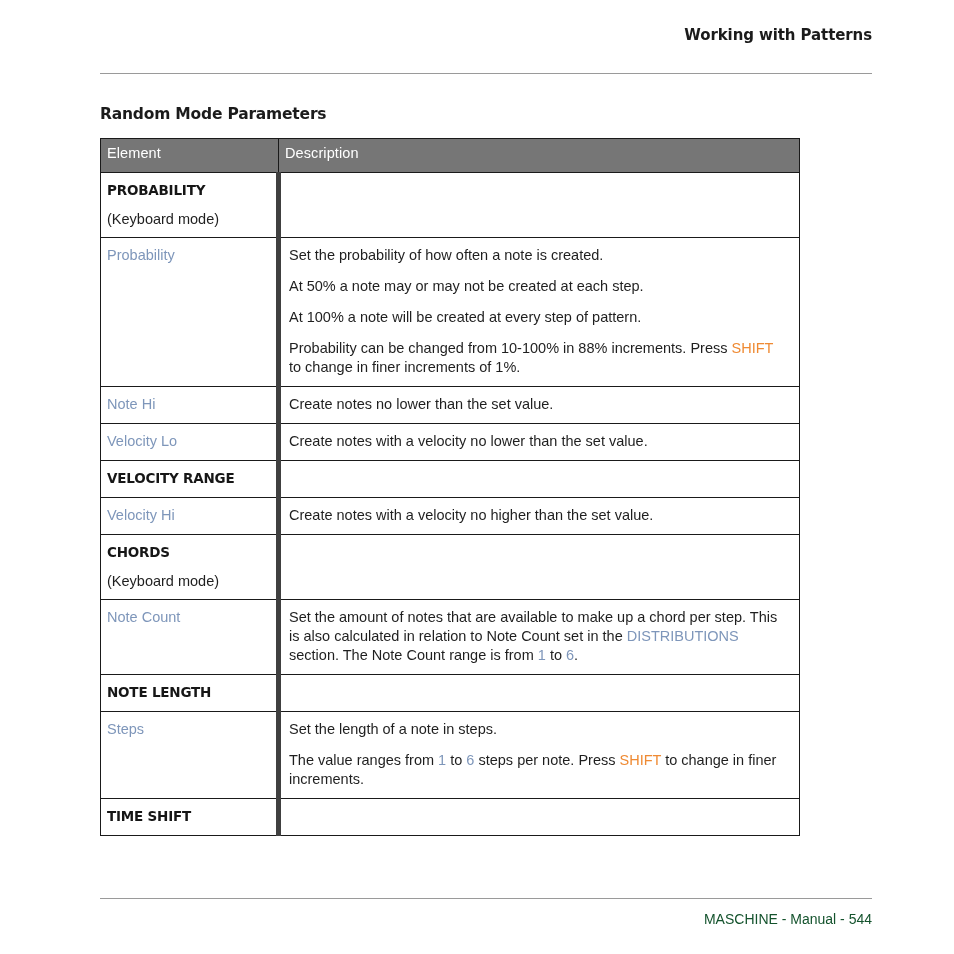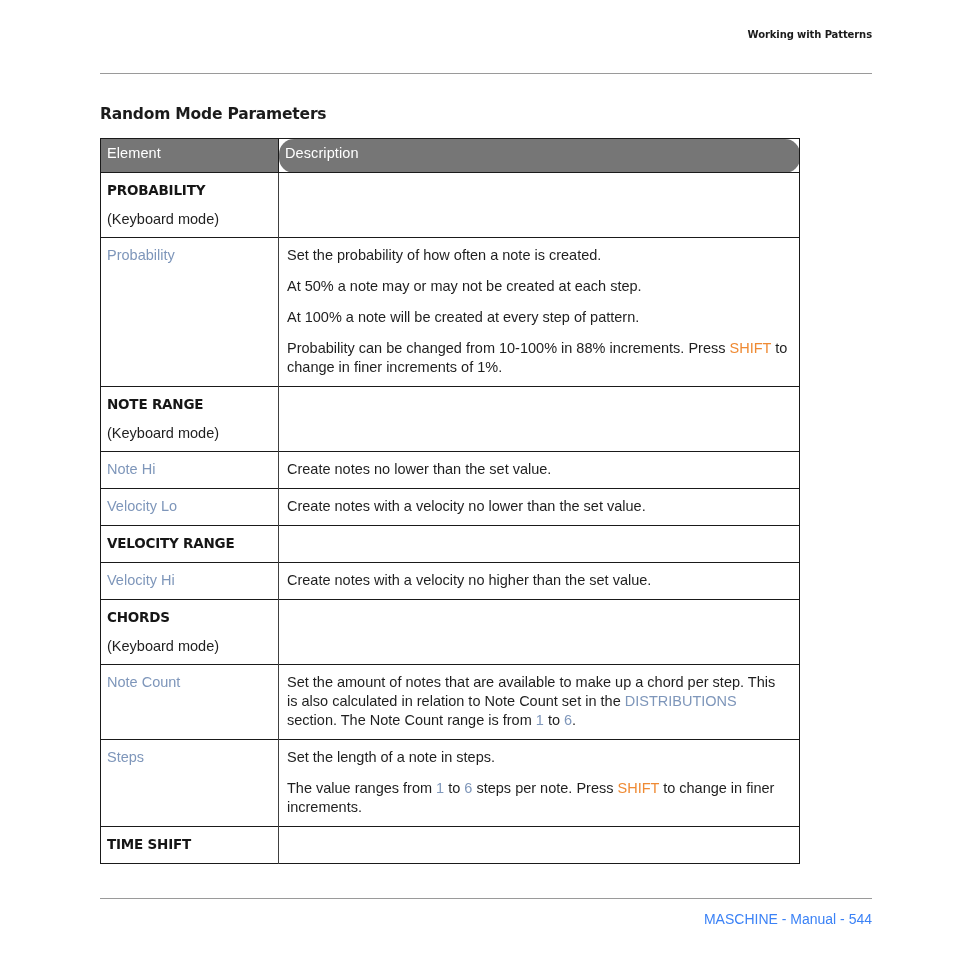--- a/index.html
+++ b/index.html
@@ -29,21 +29,21 @@
   .runhead {
     position: absolute;
     left: 100px;
     top: 26px;
     width: 772px;
   }
   .runhead-title {
     text-align: right;
     font-family: "DejaVu Sans", sans-serif;
     font-weight: bold;
-    font-size: 10px;
+    font-size: 15px;
     letter-spacing: -0.1px;
     color: #1b1b1b;
     line-height: 18px;
   }
   .runhead-sub {
     text-align: right;
     font-size: 12.5px;
     color: #3a3a3a;
     line-height: 18px;
     margin-top: 5px;
@@ -90,25 +90,25 @@
     color: #ffffff;
     font-weight: normal;
     font-size: 14.5px;
     text-align: left;
     padding: 6px 0 11px 6px;
     border-right: 1px solid #1a1a1a;
     border-bottom: 1px solid #1a1a1a;
     vertical-align: middle;
     letter-spacing: 0.1px;
   }
-  table.params thead th:last-child { border-right: none; border-radius: 15px; }
+  table.params thead th:last-child { border-right: none; }
 
   table.params td {
     border-top: 1px solid #1a1a1a;
-    border-right: 1px solid #404040;
+    border-right: 5px solid #404040;
     padding: 0;
     vertical-align: top;
     font-size: 14.5px;
     line-height: 19px;
     color: #1f1f1f;
   }
   table.params td:last-child { border-right: none; }
   table.params tbody tr:first-child td { border-top: none; }
 
   .cell-pad { padding: 8px 9px 9px 6px; }
@@ -157,21 +157,21 @@
     height: 1px;
     background: #9a9a9a;
   }
   .footer {
     position: absolute;
     left: 100px;
     top: 911px;
     width: 772px;
     text-align: right;
     font-size: 14px;
-    color: #3b82f6;
+    color: #14532d;
   }
 </style>
 </head>
 <body>
 
 <div class="page">
 
   <div class="runhead">
     <div class="runhead-title">Working with Patterns</div>
   </div>
@@ -214,31 +214,20 @@
           <td>
             <div class="cell-pad-desc">
               <p class="p">Set the probability of how often a note is created.</p>
               <p class="p">At 50% a note may or may not be created at each step.</p>
               <p class="p">At 100% a note will be created at every step of pattern.</p>
               <p class="p"><span>Probability can be changed from 10-100% in 88% increments. Press </span><span class="kbd">SHIFT</span><span> to change in finer increments of 1%.</span></p>
             </div>
           </td>
         </tr>
 
-        <tr>
-          <td>
-            <div class="cell-pad">
-              <div class="grp">NOTE RANGE</div>
-              <div class="grp-sub">(Keyboard mode)</div>
-            </div>
-          </td>
-          <td>
-            <div class="cell-pad-desc">&nbsp;</div>
-          </td>
-        </tr>
 
 
         <tr>
           <td>
             <div class="cell-pad"><span class="param">Note Hi</span></div>
           </td>
           <td>
             <div class="cell-pad-desc">
                 <p class="p">Create notes no lower than the set value.</p>
               </div>
@@ -294,20 +283,30 @@
           <td>
             <div class="cell-pad"><span class="param">Note Count</span></div>
           </td>
           <td>
             <div class="cell-pad-desc">
               <p class="p"><span>Set the amount of notes that are available to make up a chord per step. This is also calculated in relation to Note Count set in the </span><span class="lnk">DISTRIBUTIONS</span><span> section. The Note Count range is from </span><span class="num">1</span><span> to </span><span class="num">6</span><span>.</span></p>
             </div>
           </td>
         </tr>
 
+        <tr>
+          <td>
+            <div class="cell-pad">
+                <div class="grp">NOTE LENGTH</div>
+              </div>
+          </td>
+          <td>
+            <div class="cell-pad-desc">&nbsp;</div>
+          </td>
+        </tr>
 
         <tr>
           <td>
             <div class="cell-pad"><span class="param">Steps</span></div>
           </td>
           <td>
             <div class="cell-pad-desc">
               <p class="p">Set the length of a note in steps.</p>
               <p class="p"><span>The value ranges from </span><span class="num">1</span><span> to </span><span class="num">6</span><span> steps per note. Press </span><span class="kbd">SHIFT</span><span> to change in finer increments.</span></p>
             </div>

